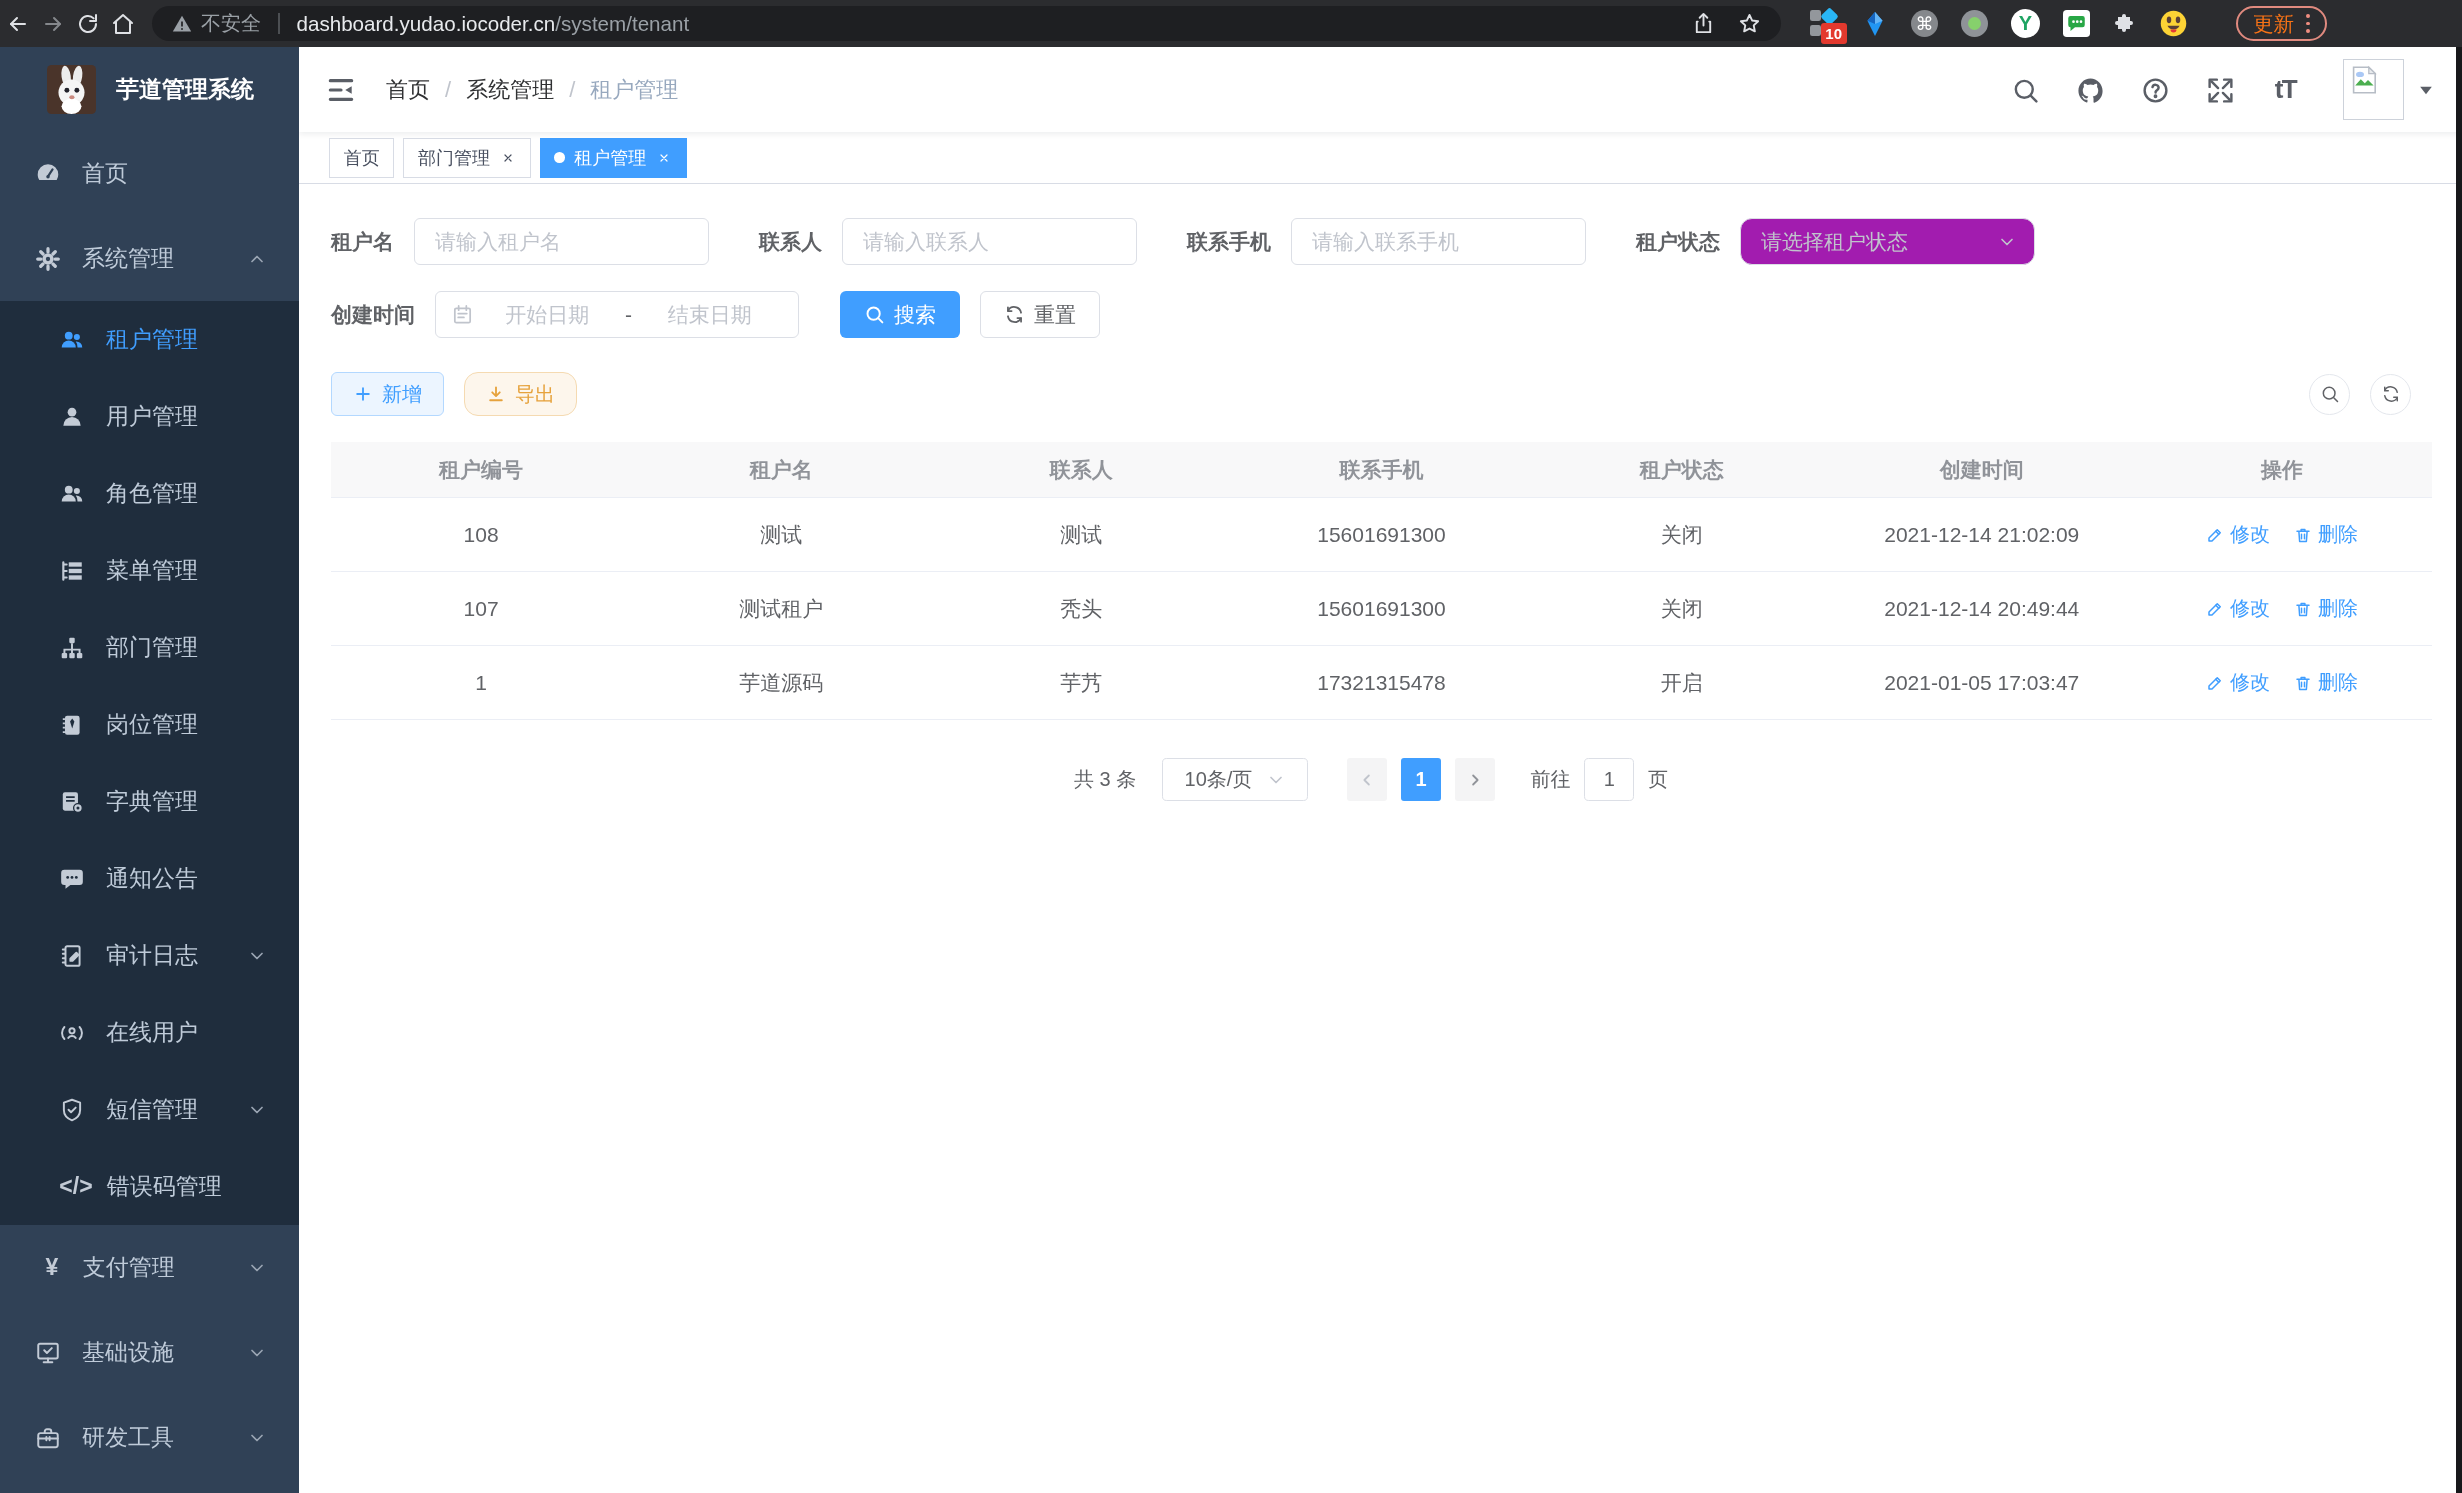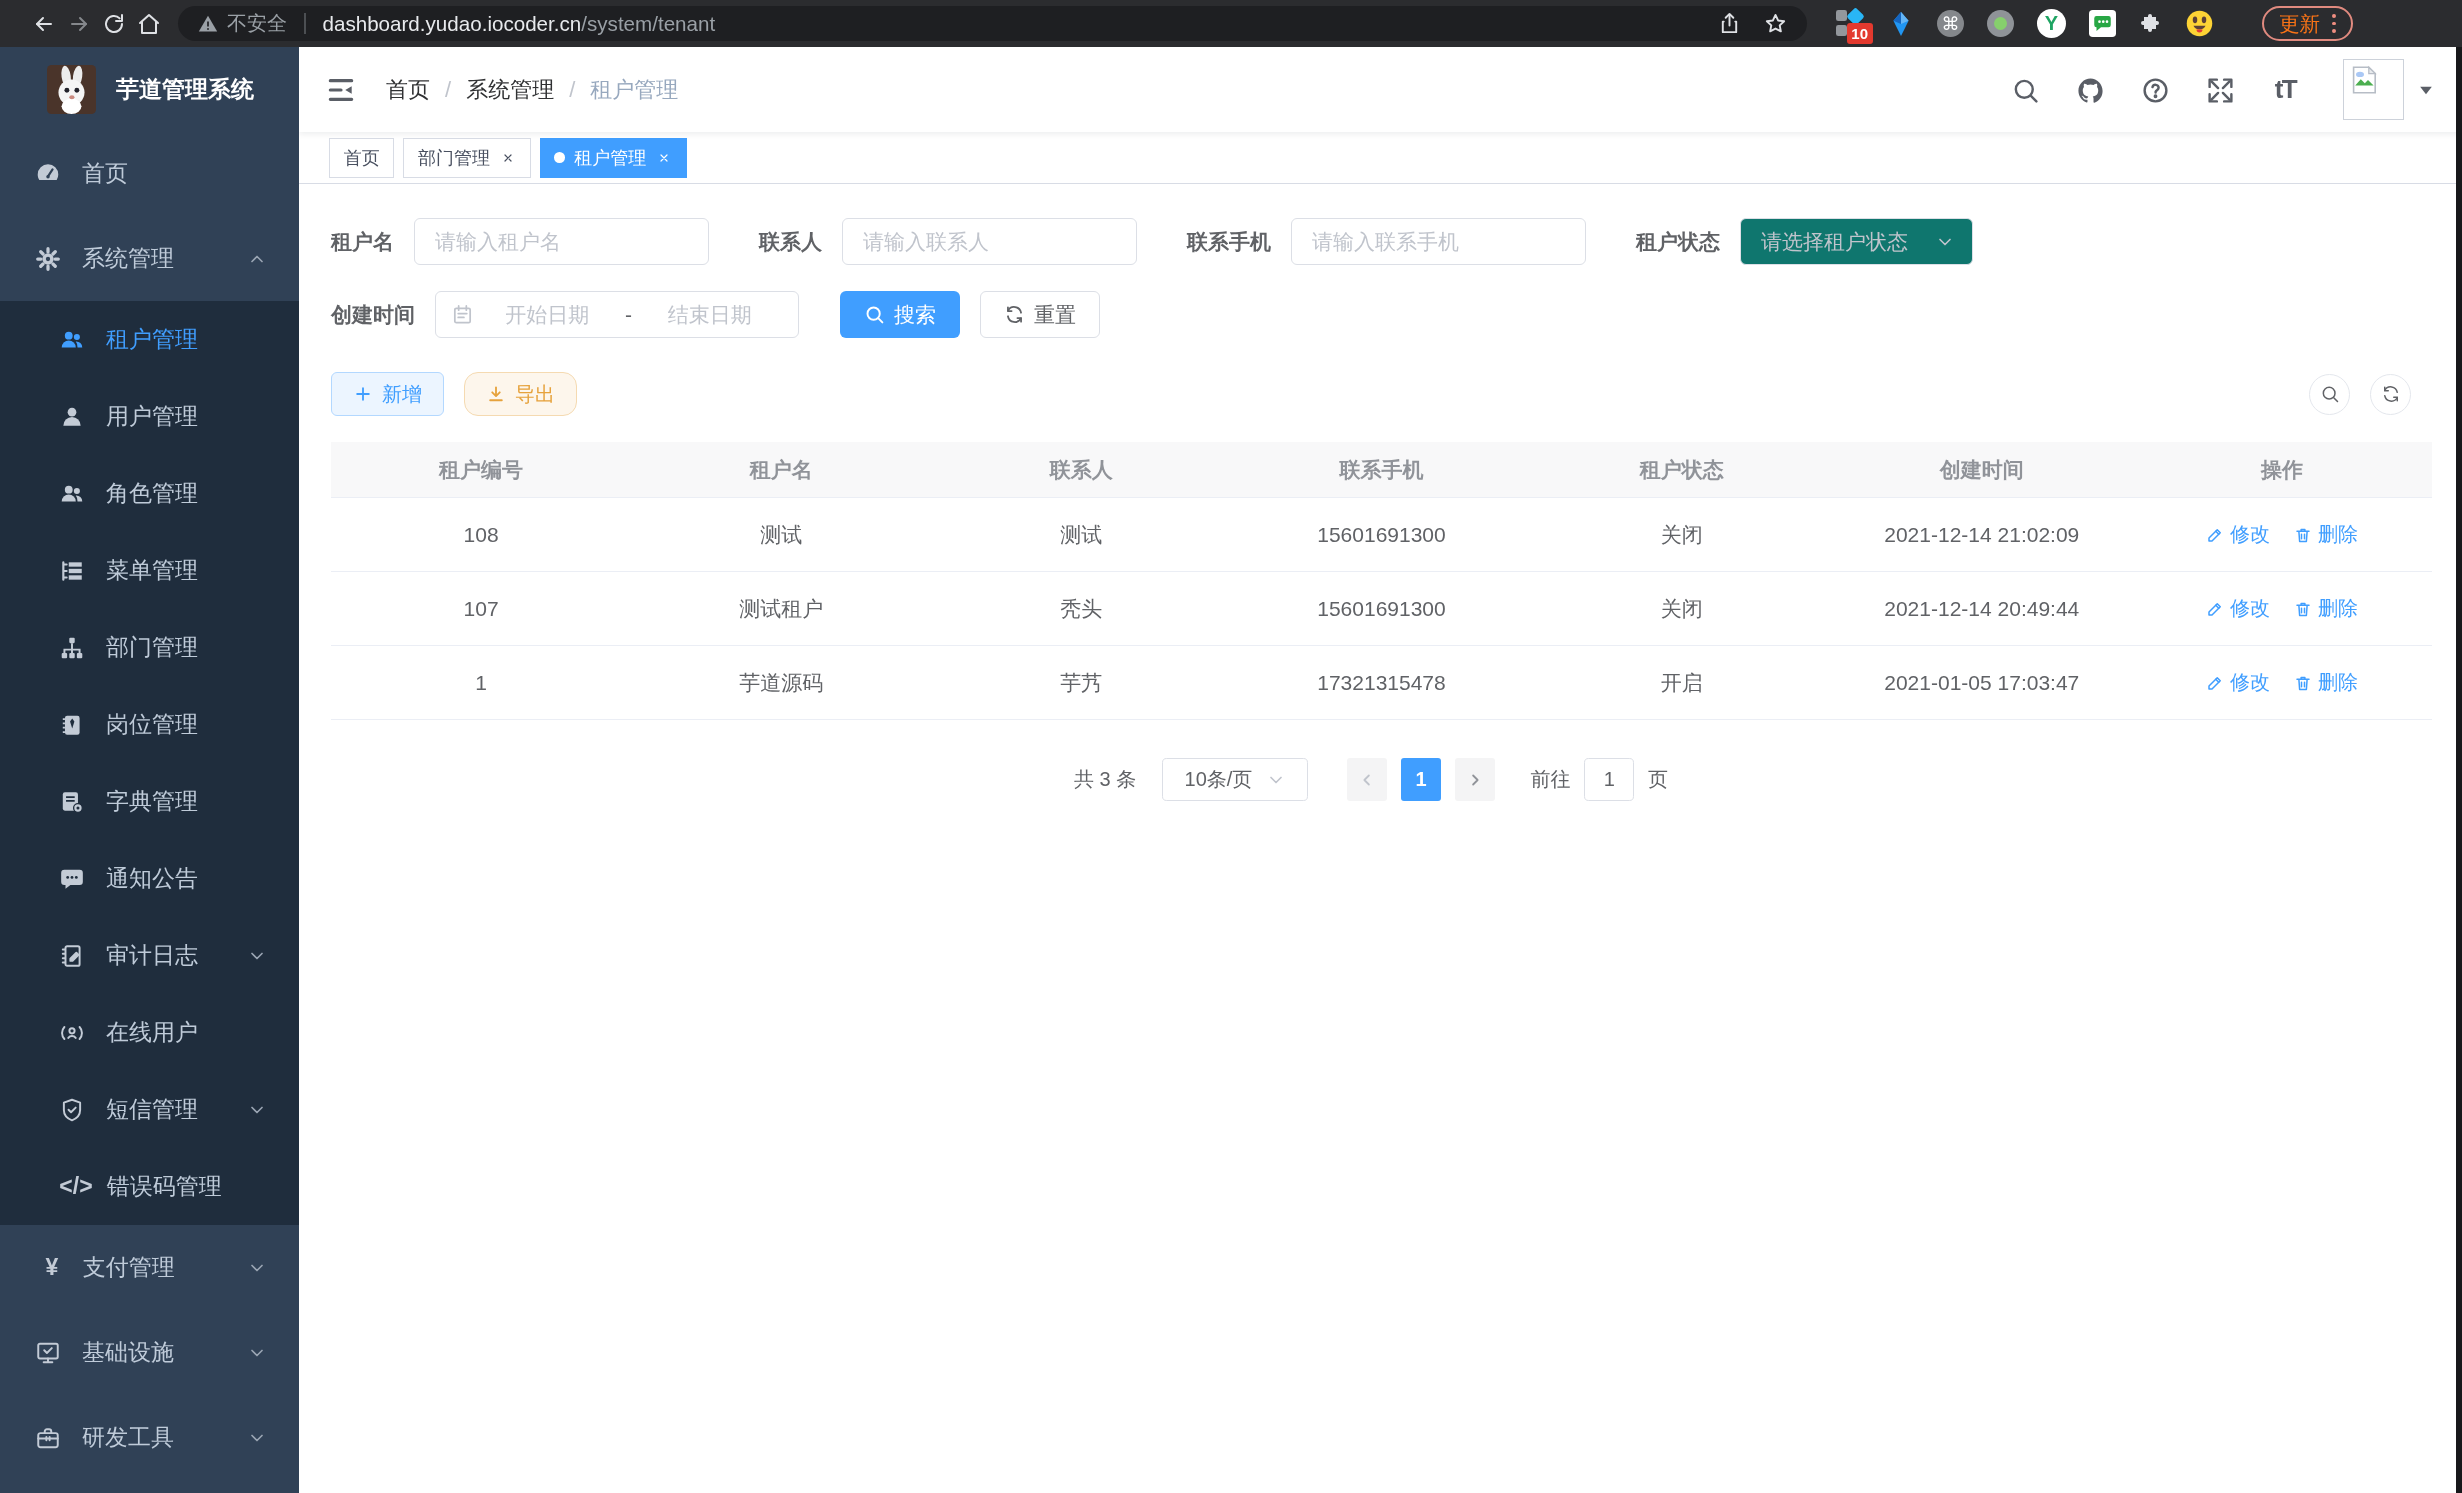--- a/index.html
+++ b/index.html
@@ -2,21 +2,21 @@
 <html style="font-size:12px"><head>
 <meta charset="utf-8">
 <style>
   * { margin:0; padding:0; box-sizing:border-box; }
   html,body { width:2462px; height:1494px; }
   body { font-family:"Liberation Sans","DejaVu Sans",sans-serif; background:#fff; overflow:hidden; cursor:default; }
   svg { display:block; }
   #screen { position:relative; width:2462px; height:1494px; }
 
   
-  #browser-toolbar { position:absolute; top:0; left:0; width:100%; height:47px; background:#2b2c2f; display:flex; align-items:center; padding:0 26px; z-index:60; }
+  #browser-toolbar { position:absolute; top:0; left:0; width:100%; height:47px; background:#2b2c2f; display:flex; align-items:center; padding:0 0; z-index:60; }
   .tb-btn { width:35px; height:35px; display:flex; align-items:center; justify-content:center; color:#dfe1e5; flex:none; }
   .tb-btn svg { width:24px; height:24px; }
   .tb-btn.disabled { color:#85888c; }
   .url-pill { flex:none; width:1629px; height:35px; margin-left:12px; background:#1e1f22; border-radius:18px; display:flex; align-items:center; padding:0 20px; }
   .url-pill .warn-icon { width:20px; height:20px; color:#9aa0a6; flex:none; }
   .sec-label { margin-left:9px; font-size:20px; color:#9aa0a6; flex:none; }
   .url-div { width:1.5px; height:21px; background:#4c4f53; margin:0 17px; flex:none; }
   .url-host { font-size:20.6px; color:#e8eaed; flex:none; }
   .url-path { font-size:20.6px; color:#9aa0a6; flex:none; }
   .url-spacer { flex:1; }
@@ -79,21 +79,21 @@
   .tag.active { background:#409eff; border-color:#409eff; color:#fff; }
   .tag-dot { width:10.7px; height:10.7px; border-radius:50%; background:#fff; margin-right:9px; }
 
   #content { padding:34px 30px 0 32px; }
   .filter-row { display:flex; align-items:center; }
   .filter-row.second { margin-top:26px; }
   .f-label { font-size:21px; font-weight:600; color:#606266; margin-right:20px; white-space:nowrap; }
   .f-input { width:295px; height:47px; border:1.5px solid #dcdfe6; border-radius:6px; padding:0 20px; font-size:21px; color:#606266; background:#fff; outline:none; font-family:inherit; }
   .f-input::placeholder { color:#c0c4cc; }
   .f-gap { width:50px; flex:none; }
-  .f-select { width:233px; height:47px; border:1.5px solid #dcdfe6; border-radius:6px; display:flex; align-items:center; padding:0 17px 0 20px; background:#0f766e; cursor:pointer; }
+  .f-select { width:295px; height:47px; border:1.5px solid #dcdfe6; border-radius:12px; display:flex; align-items:center; padding:0 17px 0 20px; background:#a21caf; cursor:pointer; }
   .f-select .sel-text { font-size:21px; color:#c0c4cc; flex:1; }
   .sel-caret { width:20px; height:20px; color:#c0c4cc; flex:none; }
   .date-range { width:364px; height:47px; border:1.5px solid #dcdfe6; border-radius:6px; display:flex; align-items:center; padding:0 15px; background:#fff; cursor:pointer; }
   .cal-icon { width:23px; height:23px; color:#c0c4cc; flex:none; }
   .dr-text { flex:1; text-align:center; font-size:21px; color:#c0c4cc; }
   .dr-sep { font-size:21px; color:#606266; padding:0 4.6px; }
   .btn { height:47px; border-radius:6px; font-size:21px; display:inline-flex; align-items:center; padding:0 23px; border:1.5px solid transparent; cursor:pointer; font-family:inherit; }
   .btn svg { width:21px; height:21px; margin-right:9px; }
   .btn-primary { background:#409eff; color:#fff; margin-left:41px; }
   .btn-plain { background:#fff; border-color:#dcdfe6; color:#606266; margin-left:20px; }

